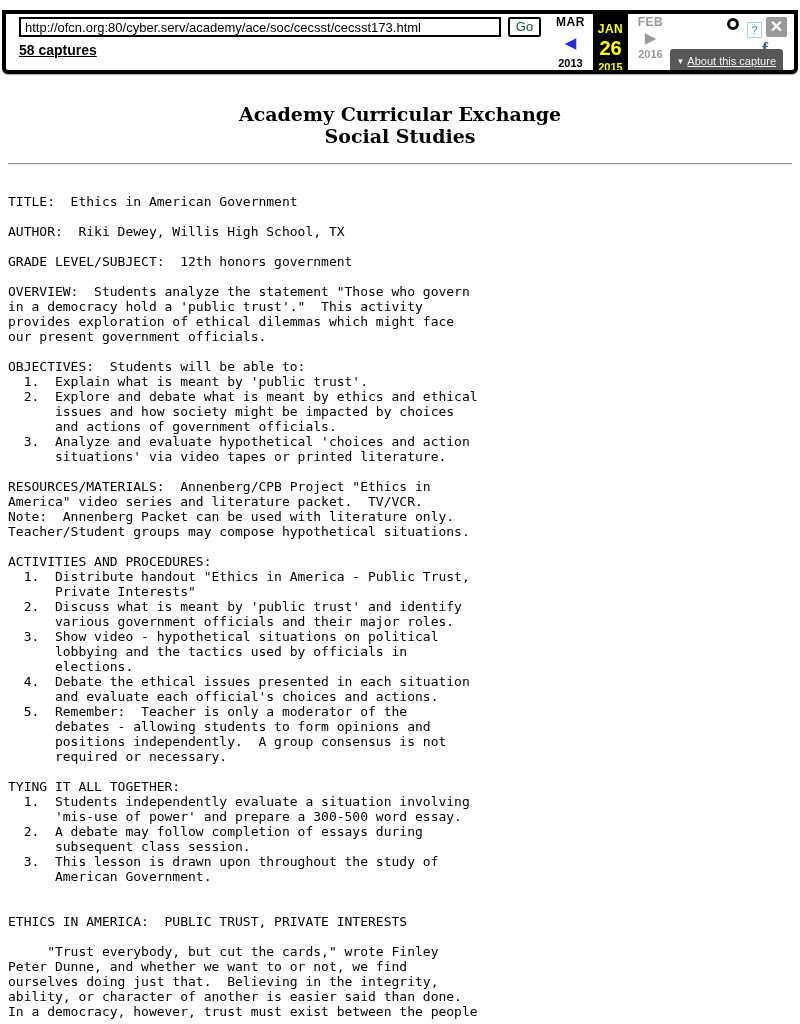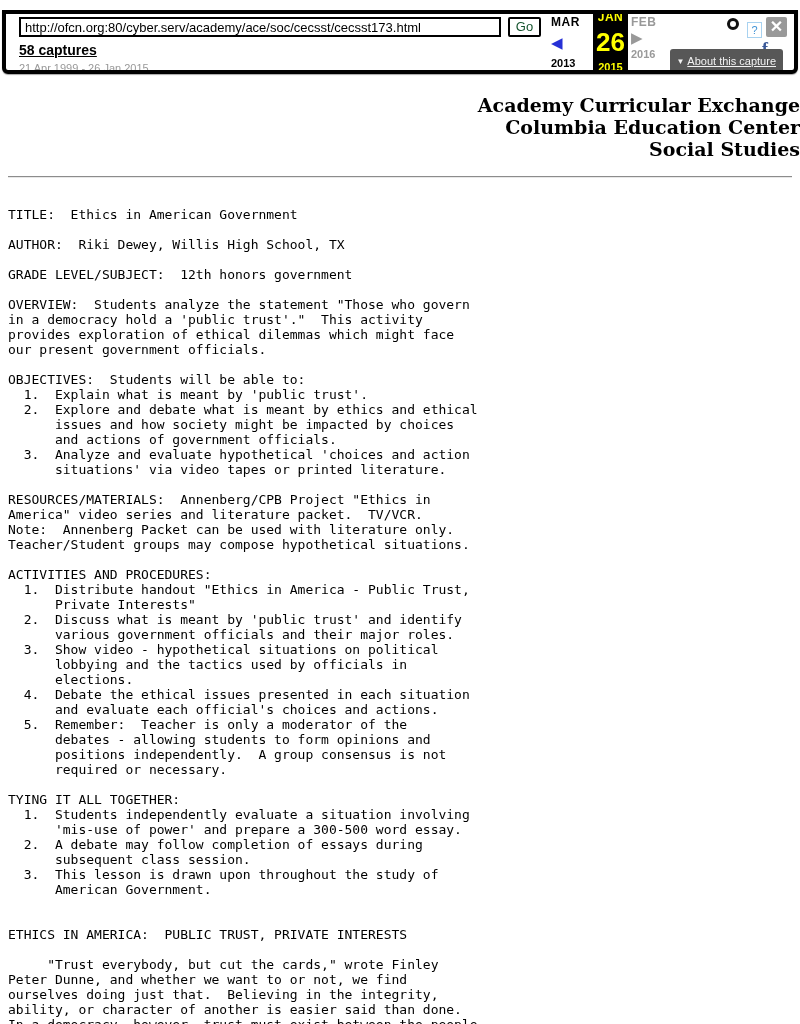--- a/index.html
+++ b/index.html
@@ -37,32 +37,32 @@
   .wm-captures {
     display: inline-block; margin-top: 5px;
     color: #000000; font-size: 14px; font-weight: bold;
     text-decoration: underline; cursor: pointer;
   }
   .wm-range { margin-top: 3px; color: #999; font-size: 11px; }
 
   
   .wm-cal { display: flex; flex: 0 0 auto; height: 56px; }
   .cal-col { display: flex; flex-direction: column; justify-content: space-between; }
-  .cal-col.prev { width: 42px; align-items: flex-start; padding: 1px 3px 0 0; }
-  .cal-col.cur  { width: 35px; align-items: center; background: #000; margin: -4px 0 -4px 0; height: 64px; padding: 0 0; }
-  .cal-col.next { width: 42px; align-items: flex-start; padding: 1px 0 16px 3px; }
+  .cal-col.prev { width: 42px; align-items: center; padding: 1px 3px 0 0; }
+  .cal-col.cur  { width: 35px; align-items: center; background: #000; margin: -4px 0 -4px 0; height: 64px; padding: 12px 0; }
+  .cal-col.next { width: 42px; align-items: center; padding: 1px 0 16px 3px; }
   .cal-month { font-size: 12px; font-weight: bold; line-height: 14px; letter-spacing: .5px; }
   .cal-year  { font-size: 11px; font-weight: bold; line-height: 14px; }
   .cal-arrow { font-size: 15px; line-height: 18px; cursor: pointer; }
   .prev .cal-month, .prev .cal-year { color: #000; }
   .prev .cal-arrow { color: #2630d6; }
   .next .cal-month, .next .cal-year { color: #999; font-weight: bold; }
   .next .cal-arrow { color: #999; }
   .cur .cal-month, .cur .cal-year { color: #ff0; }
-  .cal-day { color: #ff0; font-size: 26px; font-weight: bold; line-height: 24px; cursor: pointer; }
+  .cal-day { color: #ff0; font-size: 20px; font-weight: bold; line-height: 24px; cursor: pointer; }
 
   
   .wm-right { position: relative; flex: 1 1 auto; height: 56px; }
   .wm-icons { position: absolute; top: 3px; right: 7px; display: flex; align-items: flex-start; }
   .circle-icon {
     width: 12px; height: 12px; border: 3px solid #111; border-radius: 50%;
     display: inline-block; margin-top: 1px;
   }
   .help-icon {
     display: inline-block; width: 15px; height: 16px; margin-left: 8px; margin-top: 5px;
@@ -85,22 +85,22 @@
     background: #575757; color: #f2f2f2;
     border-radius: 3px 3px 0 0;
     font-size: 11px; padding: 6px 7px 3px 6px; cursor: pointer;
     white-space: nowrap;
   }
   .wm-about .arrow { font-size: 8px; vertical-align: 1px; margin-right: 3px; }
   .wm-about .txt { text-decoration: underline; }
 
   
   .page-title {
-    margin-top: 20px;
-    text-align: right;
+    margin-top: 29px;
+    text-align: center;
     font-family: "DejaVu Serif", "Liberation Serif", serif;
     font-weight: bold;
     font-size: 19px;
     line-height: 22px;
     color: #000;
   }
   hr.rule {
     margin: 16px 8px 0 8px;
     border: none;
     border-top: 1px solid #8c8c8c;
@@ -118,21 +118,20 @@
 </head>
 <body>
 
 <div class="wm-toolbar">
   <div class="wm-left">
     <div class="wm-url-row">
       <input class="wm-url" type="text" value="http://ofcn.org:80/cyber.serv/academy/ace/soc/cecsst/cecsst173.html" style="">
       <button class="wm-go">Go</button>
     </div>
     <a class="wm-captures">58 captures</a>
-    <div class="wm-range">21 Apr 1999 - 26 Jan 2015</div>
   </div>
 
   <div class="wm-cal">
     <div class="cal-col prev">
       <span class="cal-month">MAR</span>
       <span class="cal-arrow">◀</span>
       <span class="cal-year">2013</span>
     </div>
     <div class="cal-col cur">
       <span class="cal-month">JAN</span>
@@ -154,21 +153,20 @@
     </div>
     <span class="fb-icon">f</span>
     <div class="wm-about">
       <span class="arrow">▼</span><span class="txt">About this capture</span>
     </div>
   </div>
 </div>
 
 <div class="page-title">
   <div>Academy Curricular Exchange</div>
-  <div>Columbia Education Center</div>
   <div>Social Studies</div>
 </div>
 
 <hr class="rule">
 
 <pre class="lesson">TITLE:  Ethics in American Government
 
 AUTHOR:  Riki Dewey, Willis High School, TX
 
 GRADE LEVEL/SUBJECT:  12th honors government

